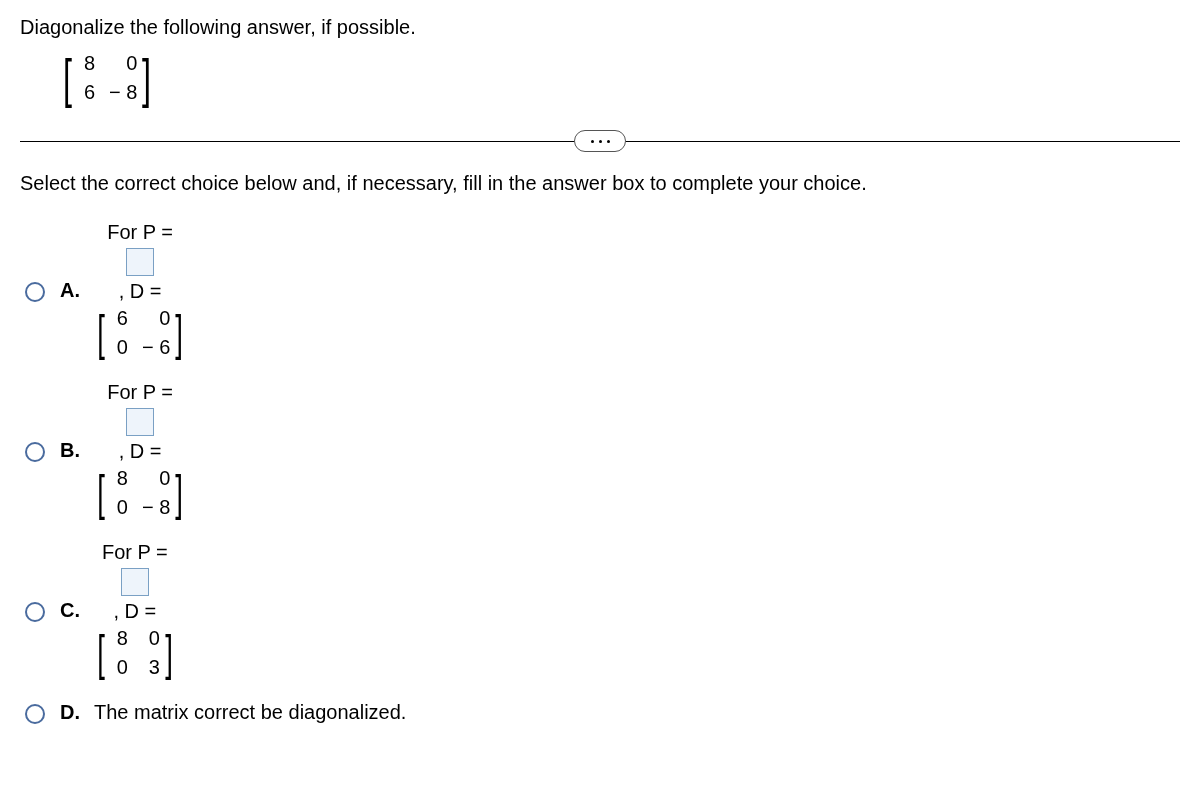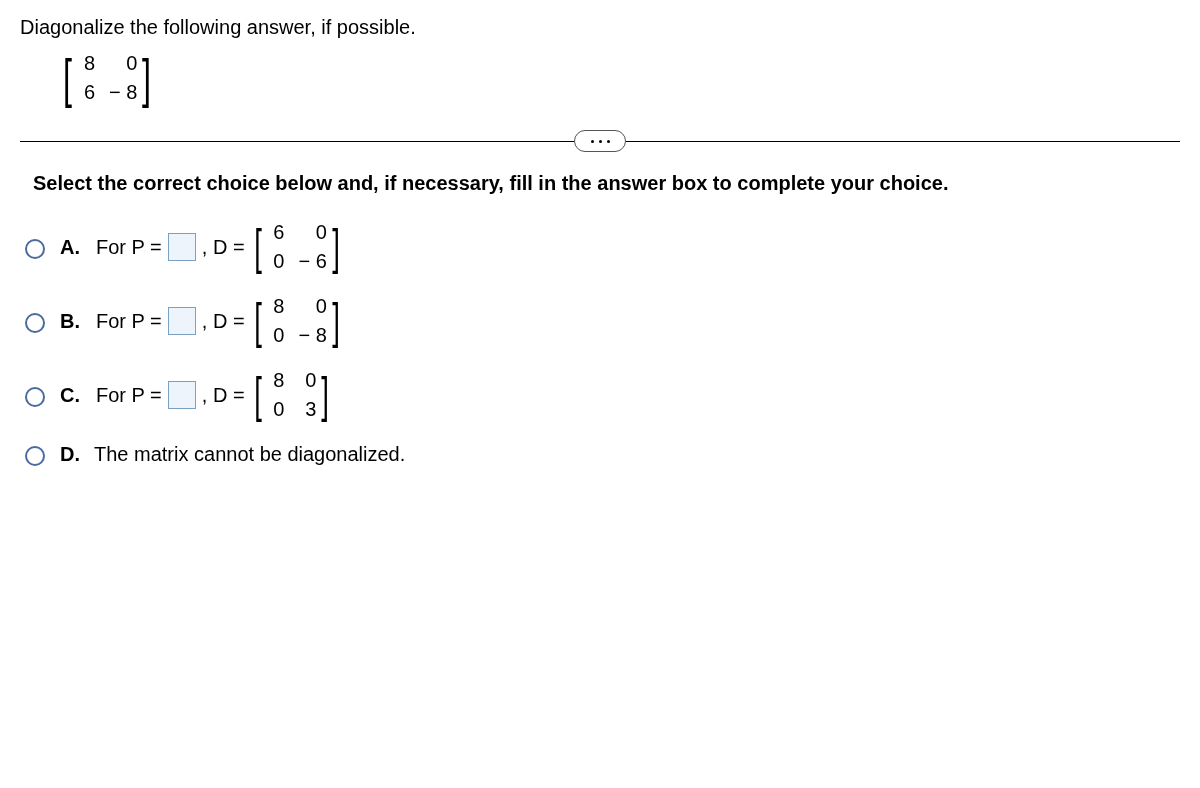--- a/index.html
+++ b/index.html
@@ -61,22 +61,21 @@
     justify-content: center;
     gap: 5px;
   }
   .dots-capsule .dot {
     width: 3px;
     height: 3px;
     background: #000;
     border-radius: 50%;
   }
   .instruction {
-    margin: 30px 0 26px 13px;
-    font-weight: bold;
+    margin: 30px 0 26px 0;
   }
   .choices {
     display: flex;
     flex-direction: column;
     gap: 22px;
   }
   .choice-row {
     display: flex;
     align-items: center;
     gap: 12px;
@@ -91,20 +90,21 @@
     flex-shrink: 0;
   }
   .choice-label {
     font-weight: bold;
     width: 22px;
   }
   .choice-body {
     display: flex;
     align-items: center;
     gap: 4px;
+    flex-direction: column;
   }
   .answer-box {
     width: 26px;
     height: 26px;
     border: 1px solid #7aa0c4;
     background: #eef4fb;
     display: inline-block;
   }
   .eq-text {
     padding: 0 2px;
@@ -205,19 +205,19 @@
           <span>3</span>
         </span>
         <span class="bracket-right-sm">]</span>
       </span>
     </div>
   </div>
 
   <div class="choice-row">
     <input type="radio" class="radio" name="ans" style="">
     <span class="choice-label">D.</span>
-    <span>The matrix cannot be diagonalized.</span>
+    <span>The matrix correct be diagonalized.</span>
   </div>
 
 </div>
 
 
 
 
 </body></html>

